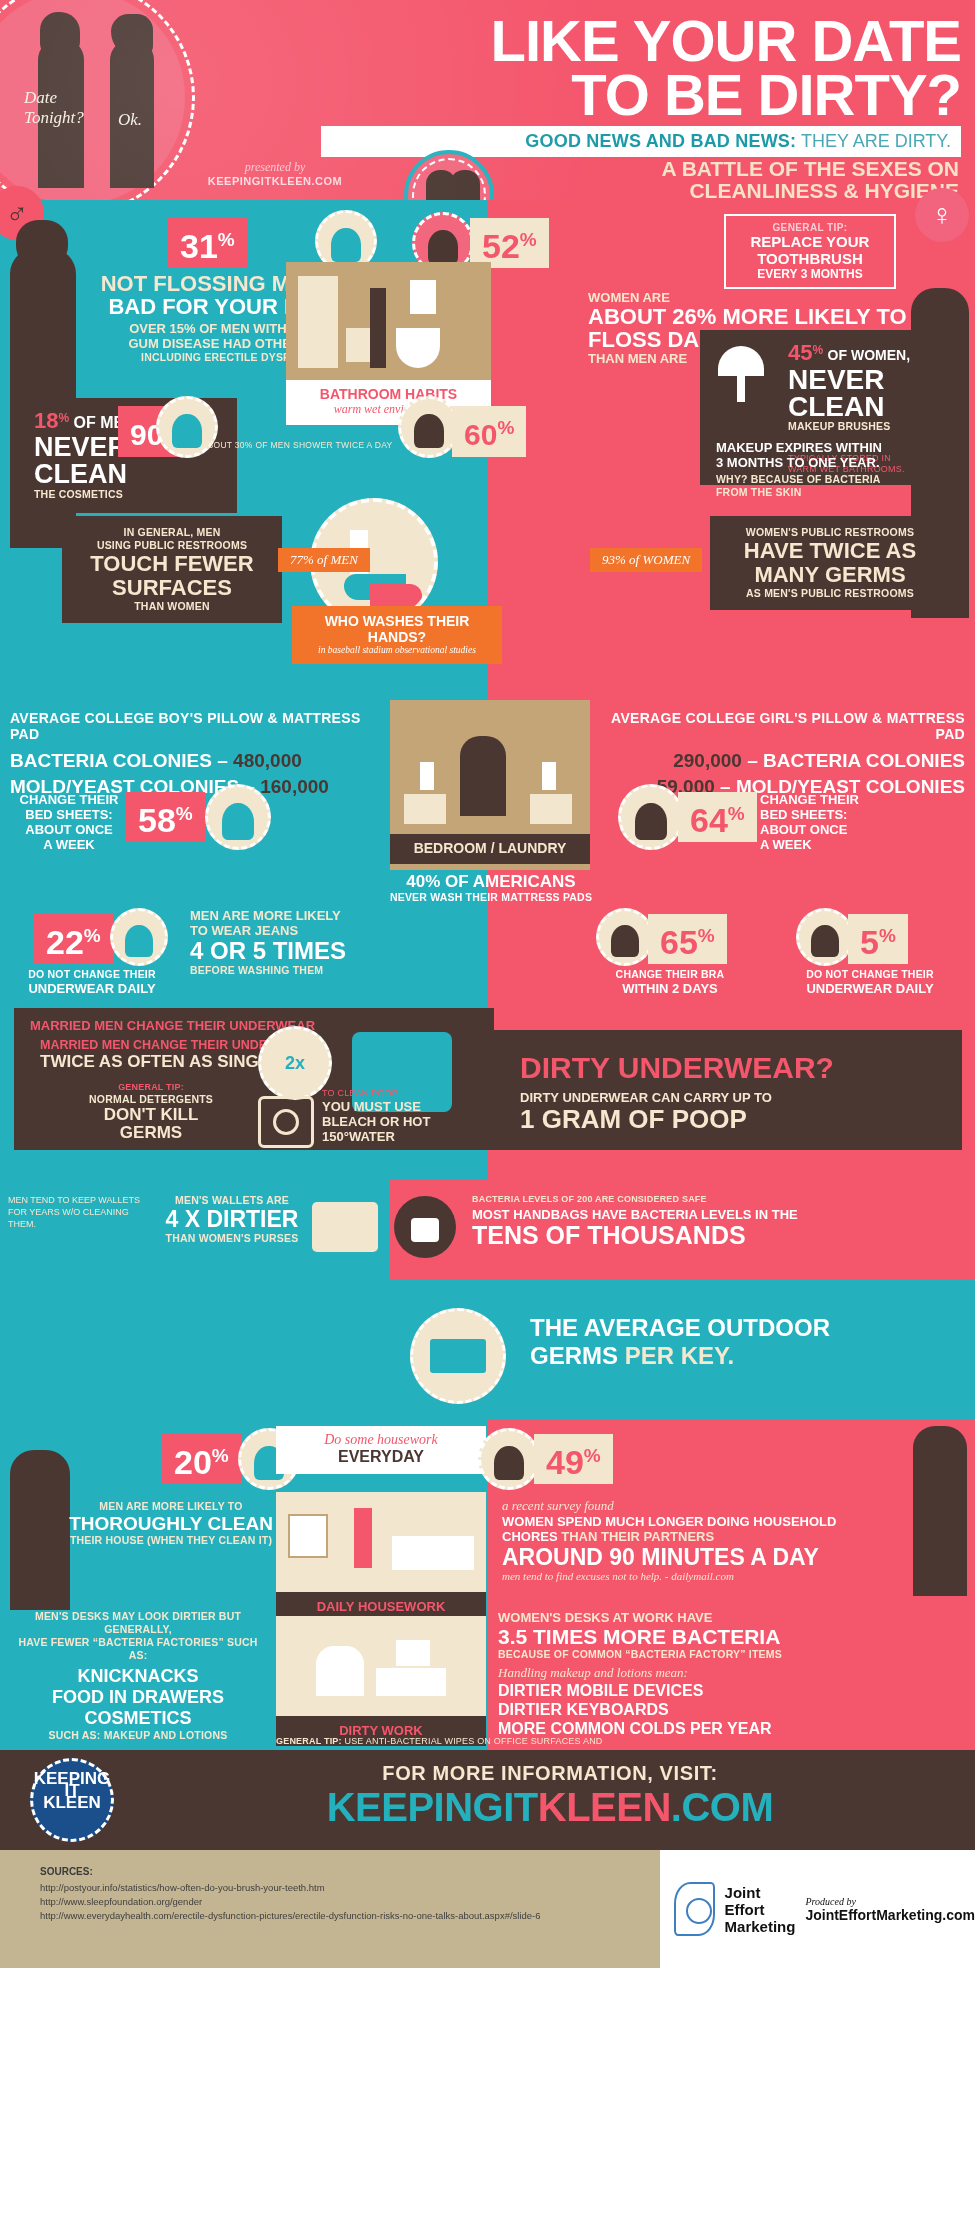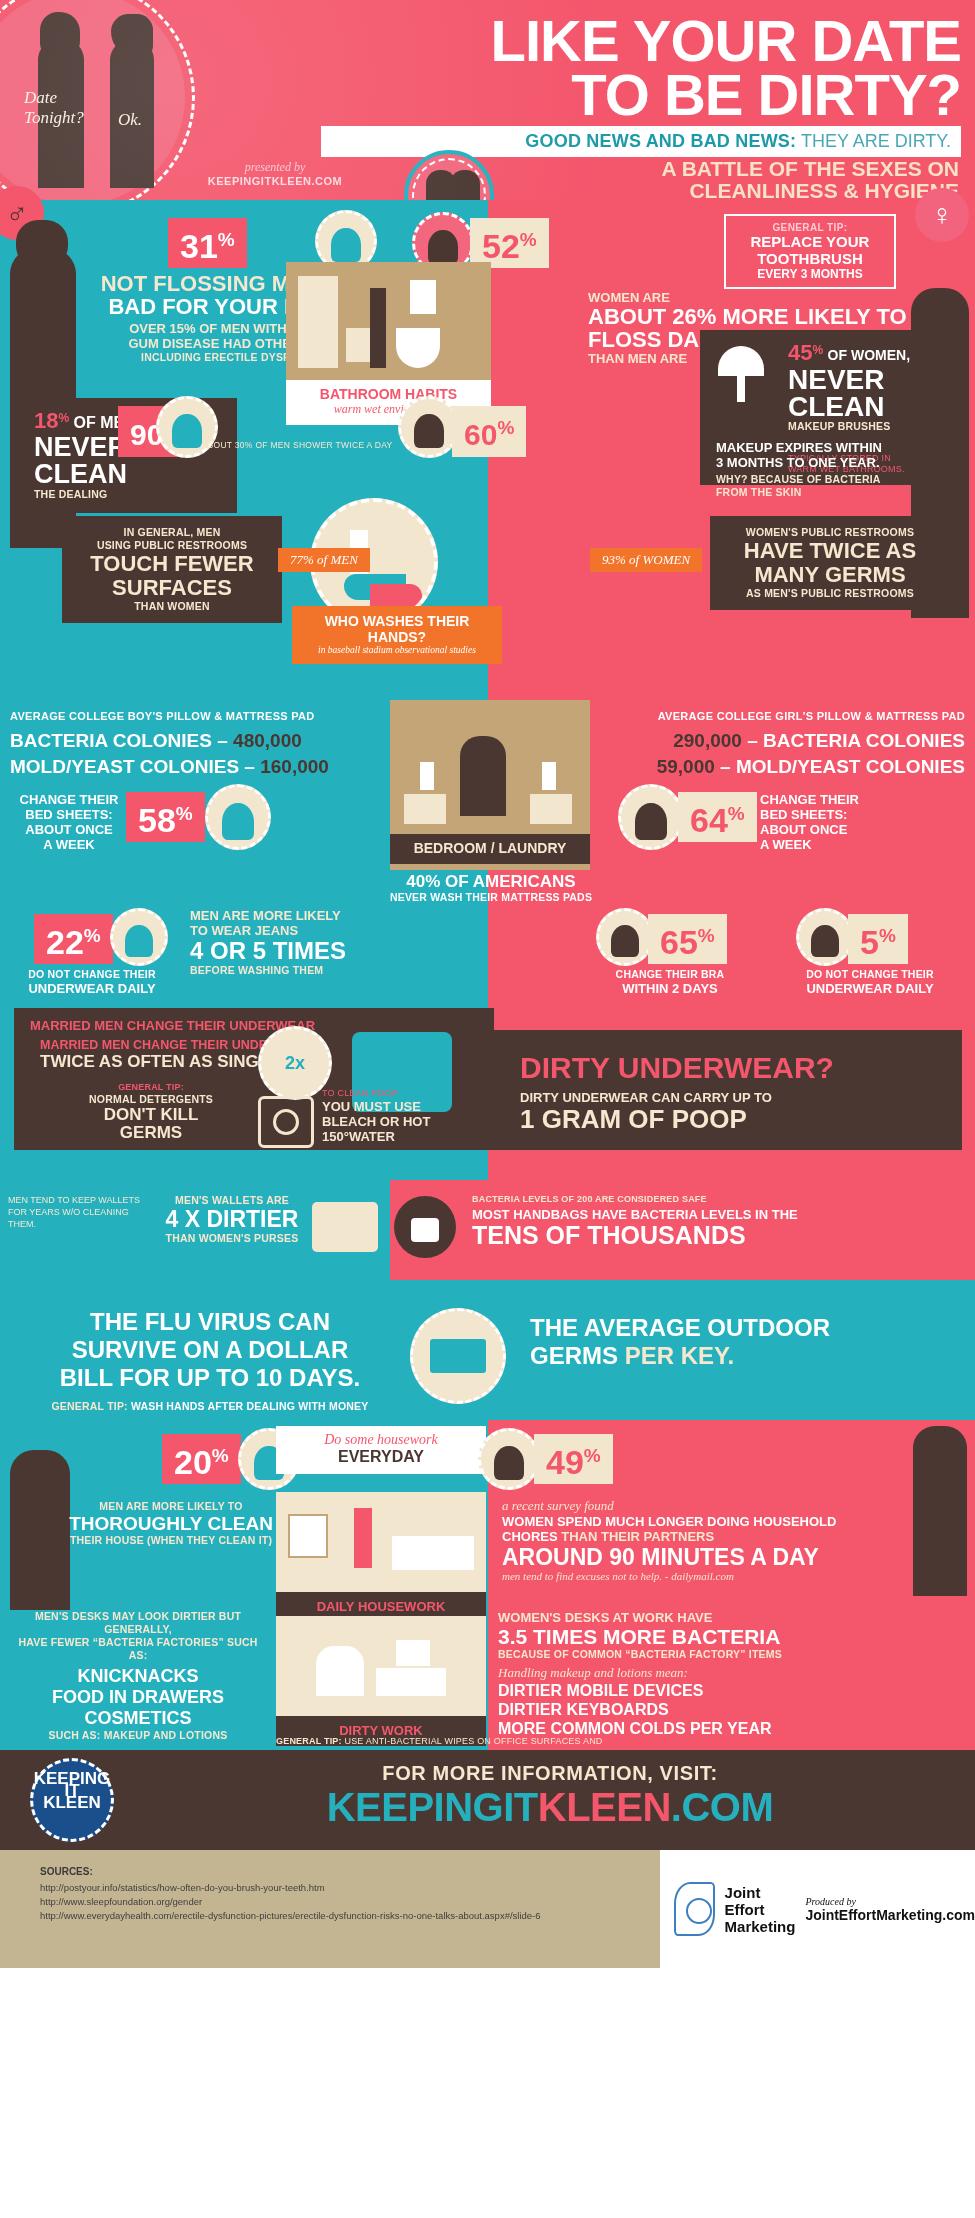--- a/index.html
+++ b/index.html
@@ -120,21 +120,21 @@
 
   .ribbon{ position:absolute; background:#f2742a; color:#ffffff; padding:4px 12px; font-size:13px; }
   .ribbon .ital{ font-family:"Liberation Serif",serif; font-style:italic; }
 
   
   .sec2{ position:relative; height:480px; }
   .s2left { position:absolute; left:0;  top:0; width:488px; height:480px; background:#25b0bd; }
   .s2right{ position:absolute; left:488px;top:0;width:487px; height:480px; background:#f4566c; }
   .statBar{ position:absolute; color:#ffffff; font-weight:bold; font-size:19px; line-height:26px; }
   .statBar .num{ color:#4a3732; }
-  .statHdr{ font-size:11px; font-weight:bold; letter-spacing:.3px; color:#ffffff; }
+  .statHdr{ font-size:14px; font-weight:bold; letter-spacing:.3px; color:#ffffff; }
 
   
   .sec3{ position:relative; height:240px; }
   .s3tl{ position:absolute; left:0; top:0; width:390px; height:100px; background:#25b0bd; }
   .s3tr{ position:absolute; left:390px;top:0; width:585px; height:100px; background:#f4566c; }
   .s3b { position:absolute; left:0; top:100px; width:975px; height:140px; background:#25b0bd; }
 
   
   .sec4{ position:relative; height:330px; }
   .s4l{ position:absolute; left:0; top:0; width:488px; height:330px; background:#25b0bd; }
@@ -268,21 +268,21 @@
     <div class="bathCaption" style="left:286px; top:180px; width:205px;">
       <div class="c1">BATHROOM HABITS</div>
       <div class="c2">warm wet environment</div>
     </div>
 
     <div class="darkBox" style="left:22px; top:198px; width:215px; padding:10px 12px 12px;">
       <div><span class="c-pink bold" style="font-size:22px;">18</span><span class="c-pink bold" style="font-size:12px; vertical-align:super;">%</span>
         <span class="c-white bold" style="font-size:16px;">OF MEN,</span></div>
       <div class="c-white bold" style="font-size:27px; line-height:27px;">NEVER</div>
       <div class="c-white bold" style="font-size:27px; line-height:27px;">CLEAN</div>
-      <div class="ttl-xs c-cream">THE DEALING</div>
+      <div class="ttl-xs c-cream">THE COSMETICS</div>
     </div>
 
     <div class="valTag" style="left:118px; top:206px; font-size:30px;">
       <span>90</span><span class="pct">%</span>
     </div>
     <div class="circIcon" style="left:156px; top:196px; width:62px; height:62px;">
         <div class="head"></div>
       </div>
 
     <div class="darkBox ctr" style="left:196px; top:194px; width:200px; padding:8px 4px 6px; z-index:-1;">
@@ -503,26 +503,20 @@
 
     <div class="abs" style="left:394px; top:16px; width:62px; height:62px; border-radius:50%; background:#4a3732;">
       <div style="width:28px;height:24px;background:#fff;margin:22px auto 0;border-radius:4px;"></div>
     </div>
     <div class="abs" style="left:472px; top:14px; width:490px;">
       <div class="ttl-xxs c-cream bold">BACTERIA LEVELS OF 200 ARE CONSIDERED SAFE</div>
       <div class="ttl-sm c-white" style="margin-top:2px;">MOST HANDBAGS HAVE BACTERIA LEVELS IN THE</div>
       <div class="c-white bold" style="font-size:25px; line-height:27px;">TENS OF THOUSANDS</div>
     </div>
 
-    <div class="abs ctr" style="left:20px; top:128px; width:380px;">
-      <div class="c-white bold" style="font-size:24px; line-height:28px;">THE FLU VIRUS CAN</div>
-      <div class="c-white bold" style="font-size:24px; line-height:28px;">SURVIVE ON A DOLLAR</div>
-      <div class="c-white bold" style="font-size:24px; line-height:28px;">BILL FOR UP TO 10 DAYS.</div>
-      <div style="margin-top:4px;"><span class="ttl-xs c-cream">GENERAL TIP:</span><span class="ttl-xs c-white"> WASH HANDS AFTER DEALING WITH MONEY</span></div>
-    </div>
     <div class="circIcon" style="left:410px; top:128px; width:96px; height:96px; background:#f2e6ce; border:3px dashed #fff;">
       <div style="width:56px;height:34px;background:#25b0bd;border-radius:3px;"></div>
     </div>
     <div class="abs" style="left:530px; top:134px; width:430px;">
       <div class="c-white bold" style="font-size:24px; line-height:28px;">THE AVERAGE OUTDOOR</div>
       <div style="font-size:24px; line-height:28px;"><span class="c-white bold">GERMS </span><span class="c-cream bold">PER KEY.</span></div>
     </div>
   </div>
 
   <div class="sec4">

